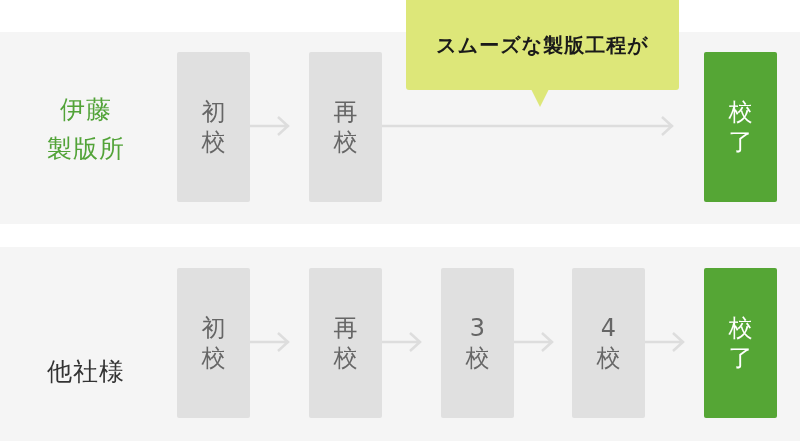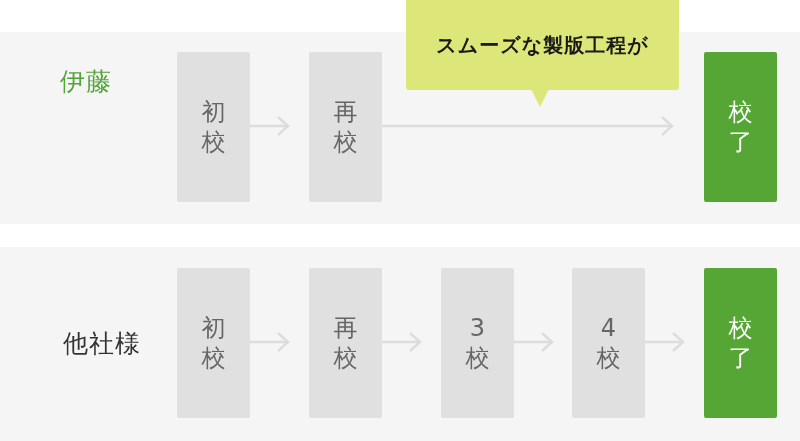--- a/index.html
+++ b/index.html
@@ -7,24 +7,24 @@
     width:800px; height:441px; position:relative; overflow:hidden;
     background:#ffffff;
     font-family:"DejaVu Sans", "Liberation Sans", sans-serif;
   }
   .band { position:absolute; left:0; width:800px; background:#f5f5f5; }
   .band.top { top:32px; height:192px; }
   .band.bottom { top:247px; height:194px; }
 
   .label {
     position:absolute; left:0; width:172px;
-    text-align:center; font-size:25px; line-height:39px; letter-spacing:1px;
+    text-align:center; font-size:25px; line-height:39px; letter-spacing:1px;margin-top:28px;
   }
   .label.ours { top:62px; color:#52a338; }
-  .label.others { top:324px; color:#333333;padding-left:16px; }
+  .label.others { top:324px; color:#333333; }
   .label span { display:block; }
 
   .step {
     position:absolute; width:73px; height:150px;
     background:#e0e0e0; border-radius:2px;
     display:flex; flex-direction:column; align-items:center; justify-content:center;
     color:#666666; font-size:24px; line-height:30px;
   }
   .step span { display:block; }
   .step.done { background:#55a635; color:#ffffff; }
@@ -43,20 +43,21 @@
     border-left:9px solid transparent; border-right:9px solid transparent;
     border-top:18px solid #dde779;
   }
 </style>
 </head>
 <body>
 
 <div class="band top"></div>
 <div class="label ours">
   <span>伊藤</span>
+  <span>製版所</span>
 </div>
 
 <div class="step" style="left:177px; top:52px;">
   <span>初</span>
   <span>校</span>
 </div>
 <div class="arrow" style="left:250px; top:116px;">
   <svg width="42" height="20" viewBox="0 0 42 20">
       <path d="M0 10 H38 M28 1 L38 10 L28 19" fill="none" stroke="#dddddd" stroke-width="2.5"></path>
     </svg>

